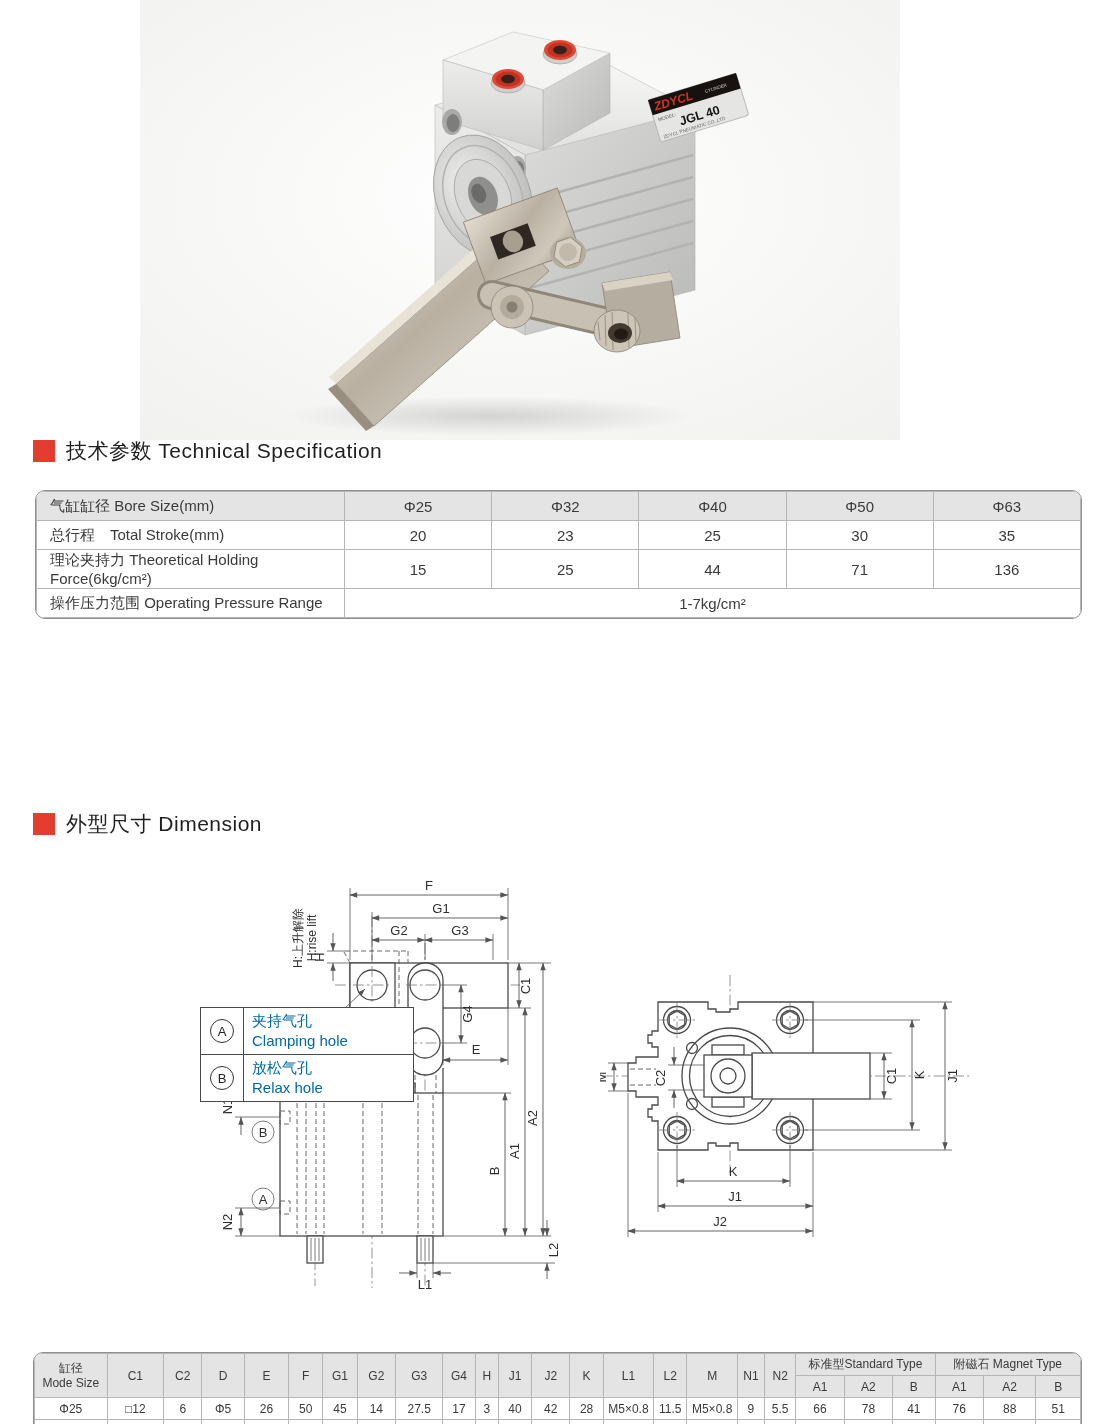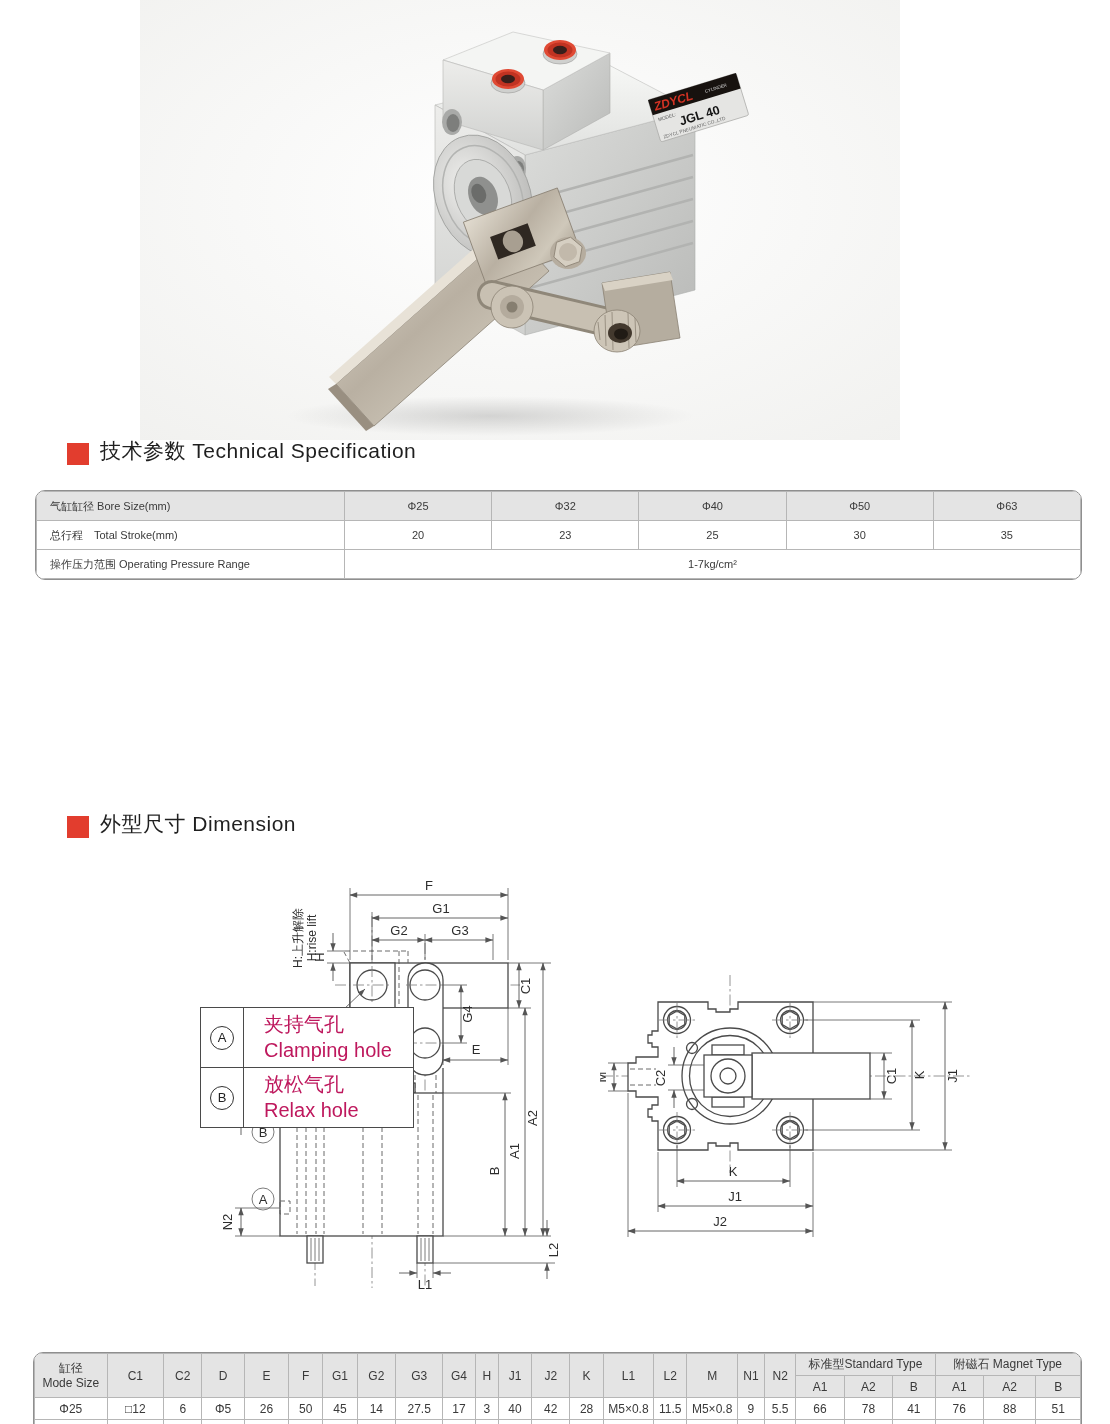--- a/index.html
+++ b/index.html
@@ -2,41 +2,41 @@
 <html><head>
 <meta charset="utf-8">
 <style>
   html,body{margin:0;padding:0;}
   body{
     width:1110px;height:1424px;position:relative;overflow:hidden;background:#ffffff;
     font-family:"Liberation Sans","DejaVu Sans",sans-serif;color:#333;
   }
   .abs{position:absolute;}
   
-  .sec-head{position:absolute;display:flex;align-items:flex-end;gap:11px;margin-left:34px;}
+  .sec-head{position:absolute;display:flex;align-items:center;gap:11px;}
   .sec-head .sq{width:22px;height:22px;background:#e23d2e;flex:0 0 auto;}
   .sec-head .ttl{font-size:21px;color:#1f1f1f;letter-spacing:.5px;}
   
   .tbl-wrap{position:absolute;border:1.5px solid #8f8f8f;border-radius:10px;overflow:hidden;background:#fff;}
   table{border-collapse:collapse;width:100%;table-layout:fixed;}
   th,td{border:1px solid #b6b6b6;font-weight:400;color:#3a3a3a;}
-  .spec th,.spec td{height:26px;font-size:11px;}
+  .spec th,.spec td{height:26px;font-size:15px;}
   .spec .lab{text-align:left;padding-left:13px;}
   .spec .val{text-align:center;}
   .spec tr.hdr th{background:#e4e4e4;}
   .dim th{background:#e4e4e4;font-size:12px;height:19px;text-align:center;font-weight:400;}
   .dim td{font-size:12px;height:19px;text-align:center;}
   .dim .bore-h div{line-height:1.2;}
   
   .legend{position:absolute;left:200px;top:1007px;width:212px;background:#fff;border:1.5px solid #4a4a4a;z-index:5;}
   .legend .row{display:flex;align-items:stretch;}
   .legend .row + .row{border-top:1.5px solid #4a4a4a;}
   .legend .sym{width:42px;display:flex;align-items:center;justify-content:center;border-right:1.5px solid #4a4a4a;}
   .circ{width:22px;height:22px;border:1.6px solid #333;border-radius:50%;display:flex;align-items:center;justify-content:center;font-size:13px;color:#222;}
-  .legend .txt{padding:3px 8px 4px 8px;font-size:20px;color:#be185d;line-height:1.3;margin-left:12px;}
+  .legend .txt{padding:3px 8px 4px 8px;font-size:15px;color:#0369a1;line-height:1.3;}
   
   .lnf{fill:#fff;stroke:#4a4a4a;stroke-width:1.3;}
   .ln{fill:none;stroke:#4a4a4a;stroke-width:1.3;}
   .lnw{fill:#fff;stroke:#4a4a4a;stroke-width:1.3;}
   .thin{fill:none;stroke:#5a5a5a;stroke-width:0.8;}
   .hid{fill:none;stroke:#5a5a5a;stroke-width:0.9;stroke-dasharray:5 3;}
   .cl{fill:none;stroke:#7a7a7a;stroke-width:0.8;stroke-dasharray:11 3 2.5 3;}
   .diml{fill:none;stroke:#555;stroke-width:0.9;marker-start:url(#arS);marker-end:url(#arE);}
   .arr{fill:none;stroke:#555;stroke-width:0.9;marker-end:url(#arE);}
   .ext{fill:none;stroke:#555;stroke-width:0.8;}
@@ -221,20 +221,28 @@
       <th class="val">Φ50</th>
       <th class="val">Φ63</th>
     </tr>
     <tr>
       <td class="lab">总行程　Total Stroke(mm)</td>
       <td class="val">20</td>
       <td class="val">23</td>
       <td class="val">25</td>
       <td class="val">30</td>
       <td class="val">35</td>
+    </tr>
+    <tr>
+      <td class="lab">理论夹持力 Theoretical Holding Force(6kg/cm²)</td>
+      <td class="val">15</td>
+      <td class="val">25</td>
+      <td class="val">44</td>
+      <td class="val">71</td>
+      <td class="val">136</td>
     </tr>
     <tr>
       <td class="lab">操作压力范围 Operating Pressure Range</td>
       <td class="val" colspan="5">1-7kg/cm²</td>
     </tr>
   </tbody>
     </table>
 </div>
 
 <div class="sec-head" style="left:33px;top:810px;">

